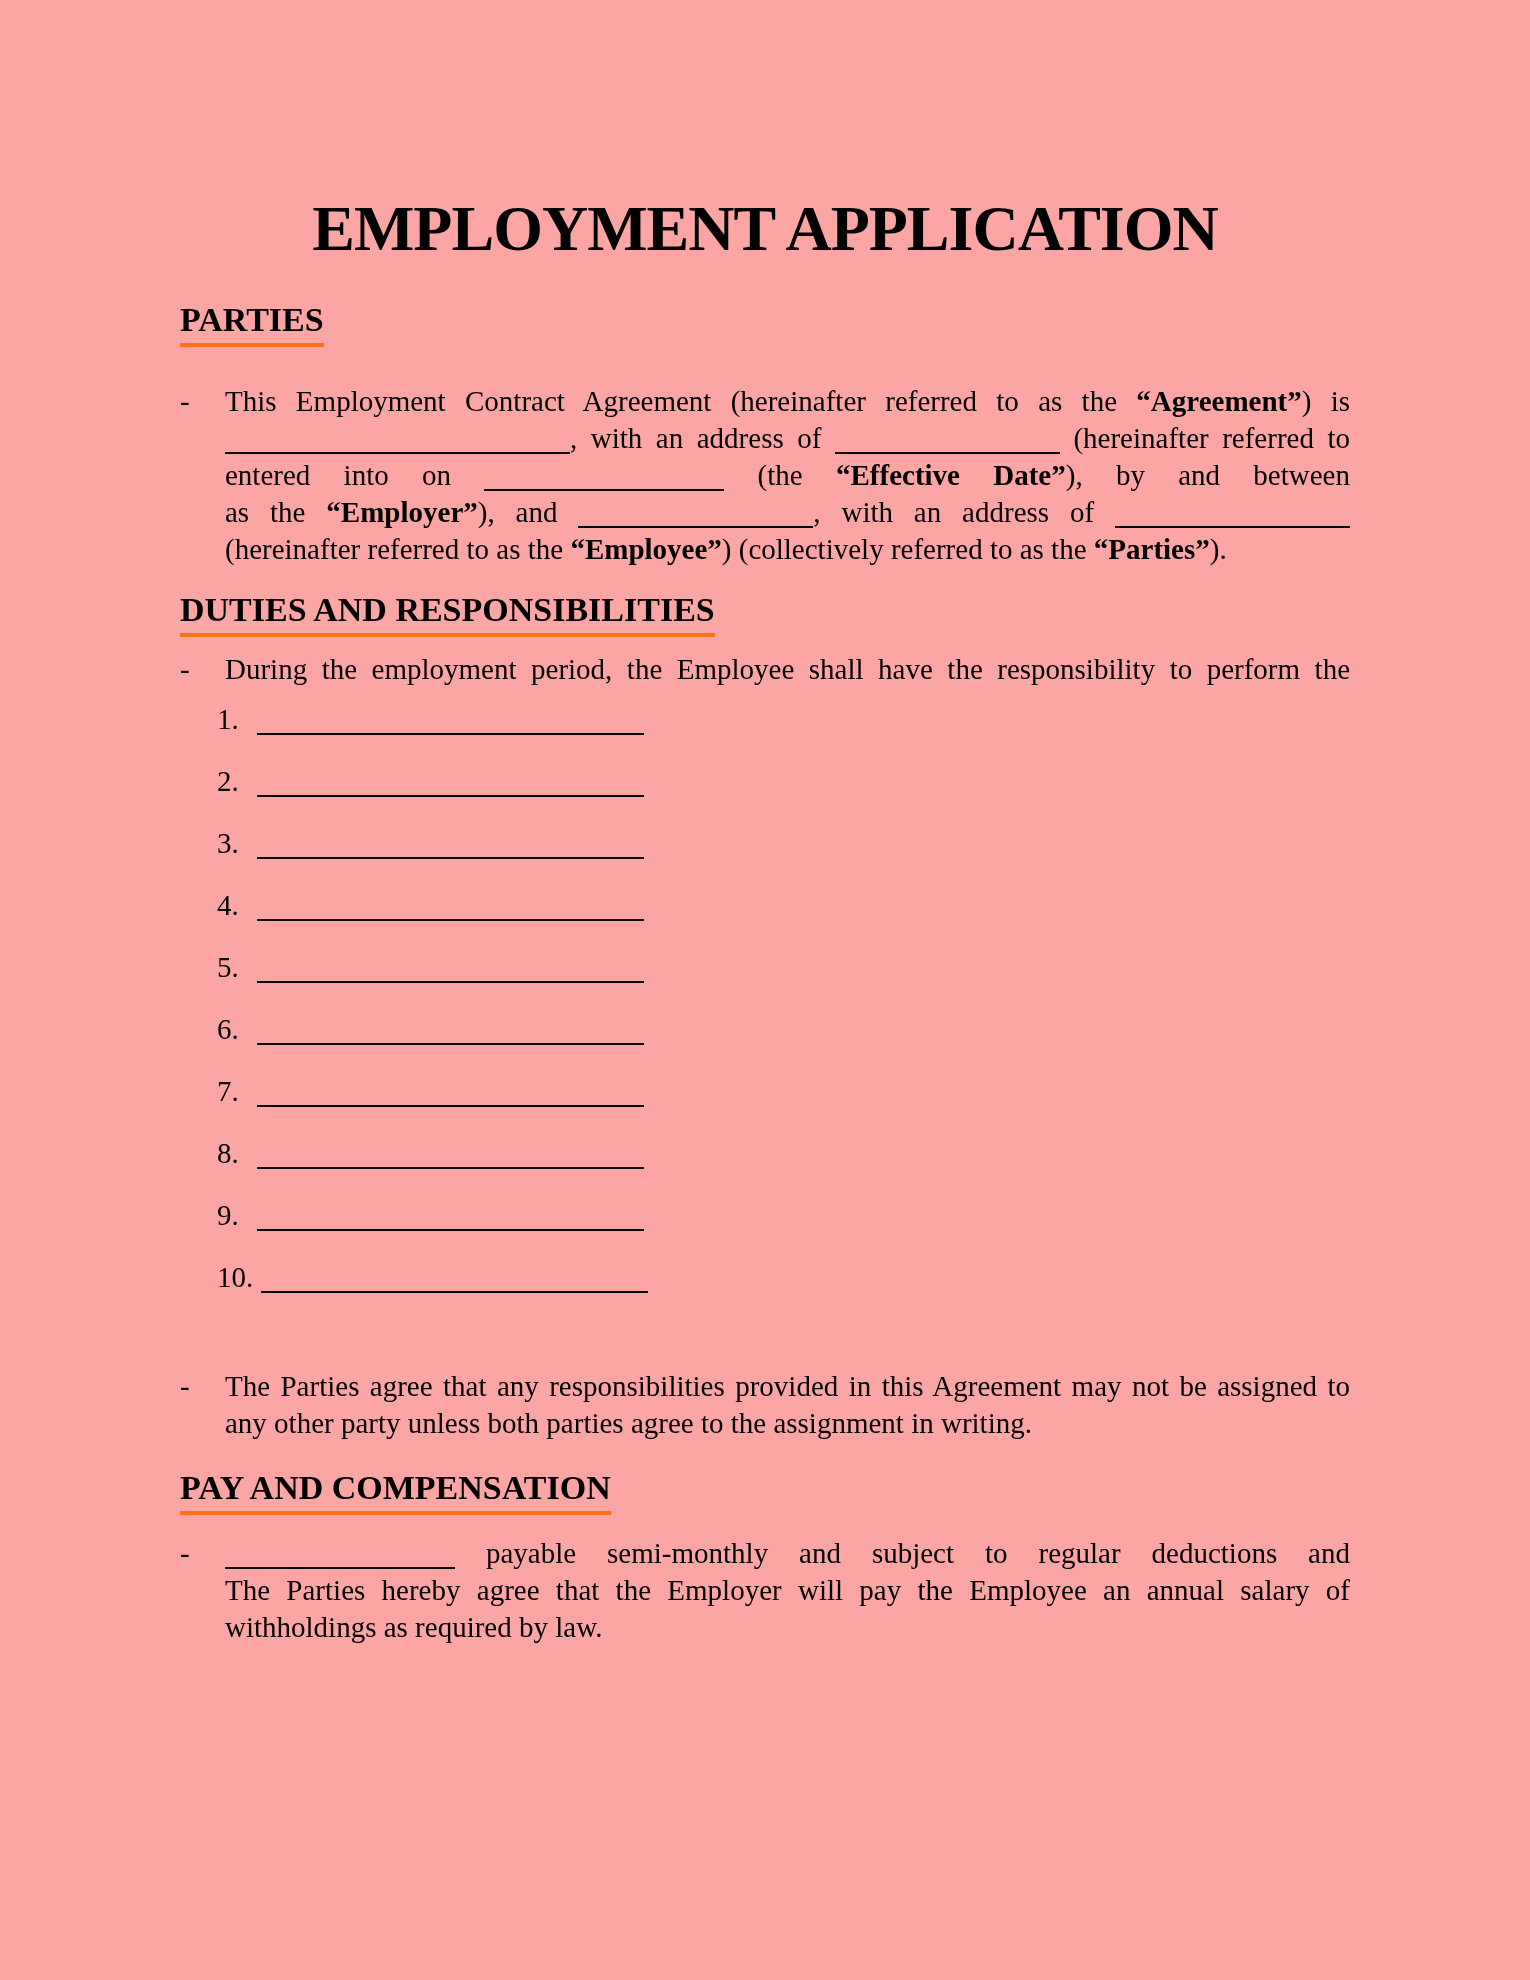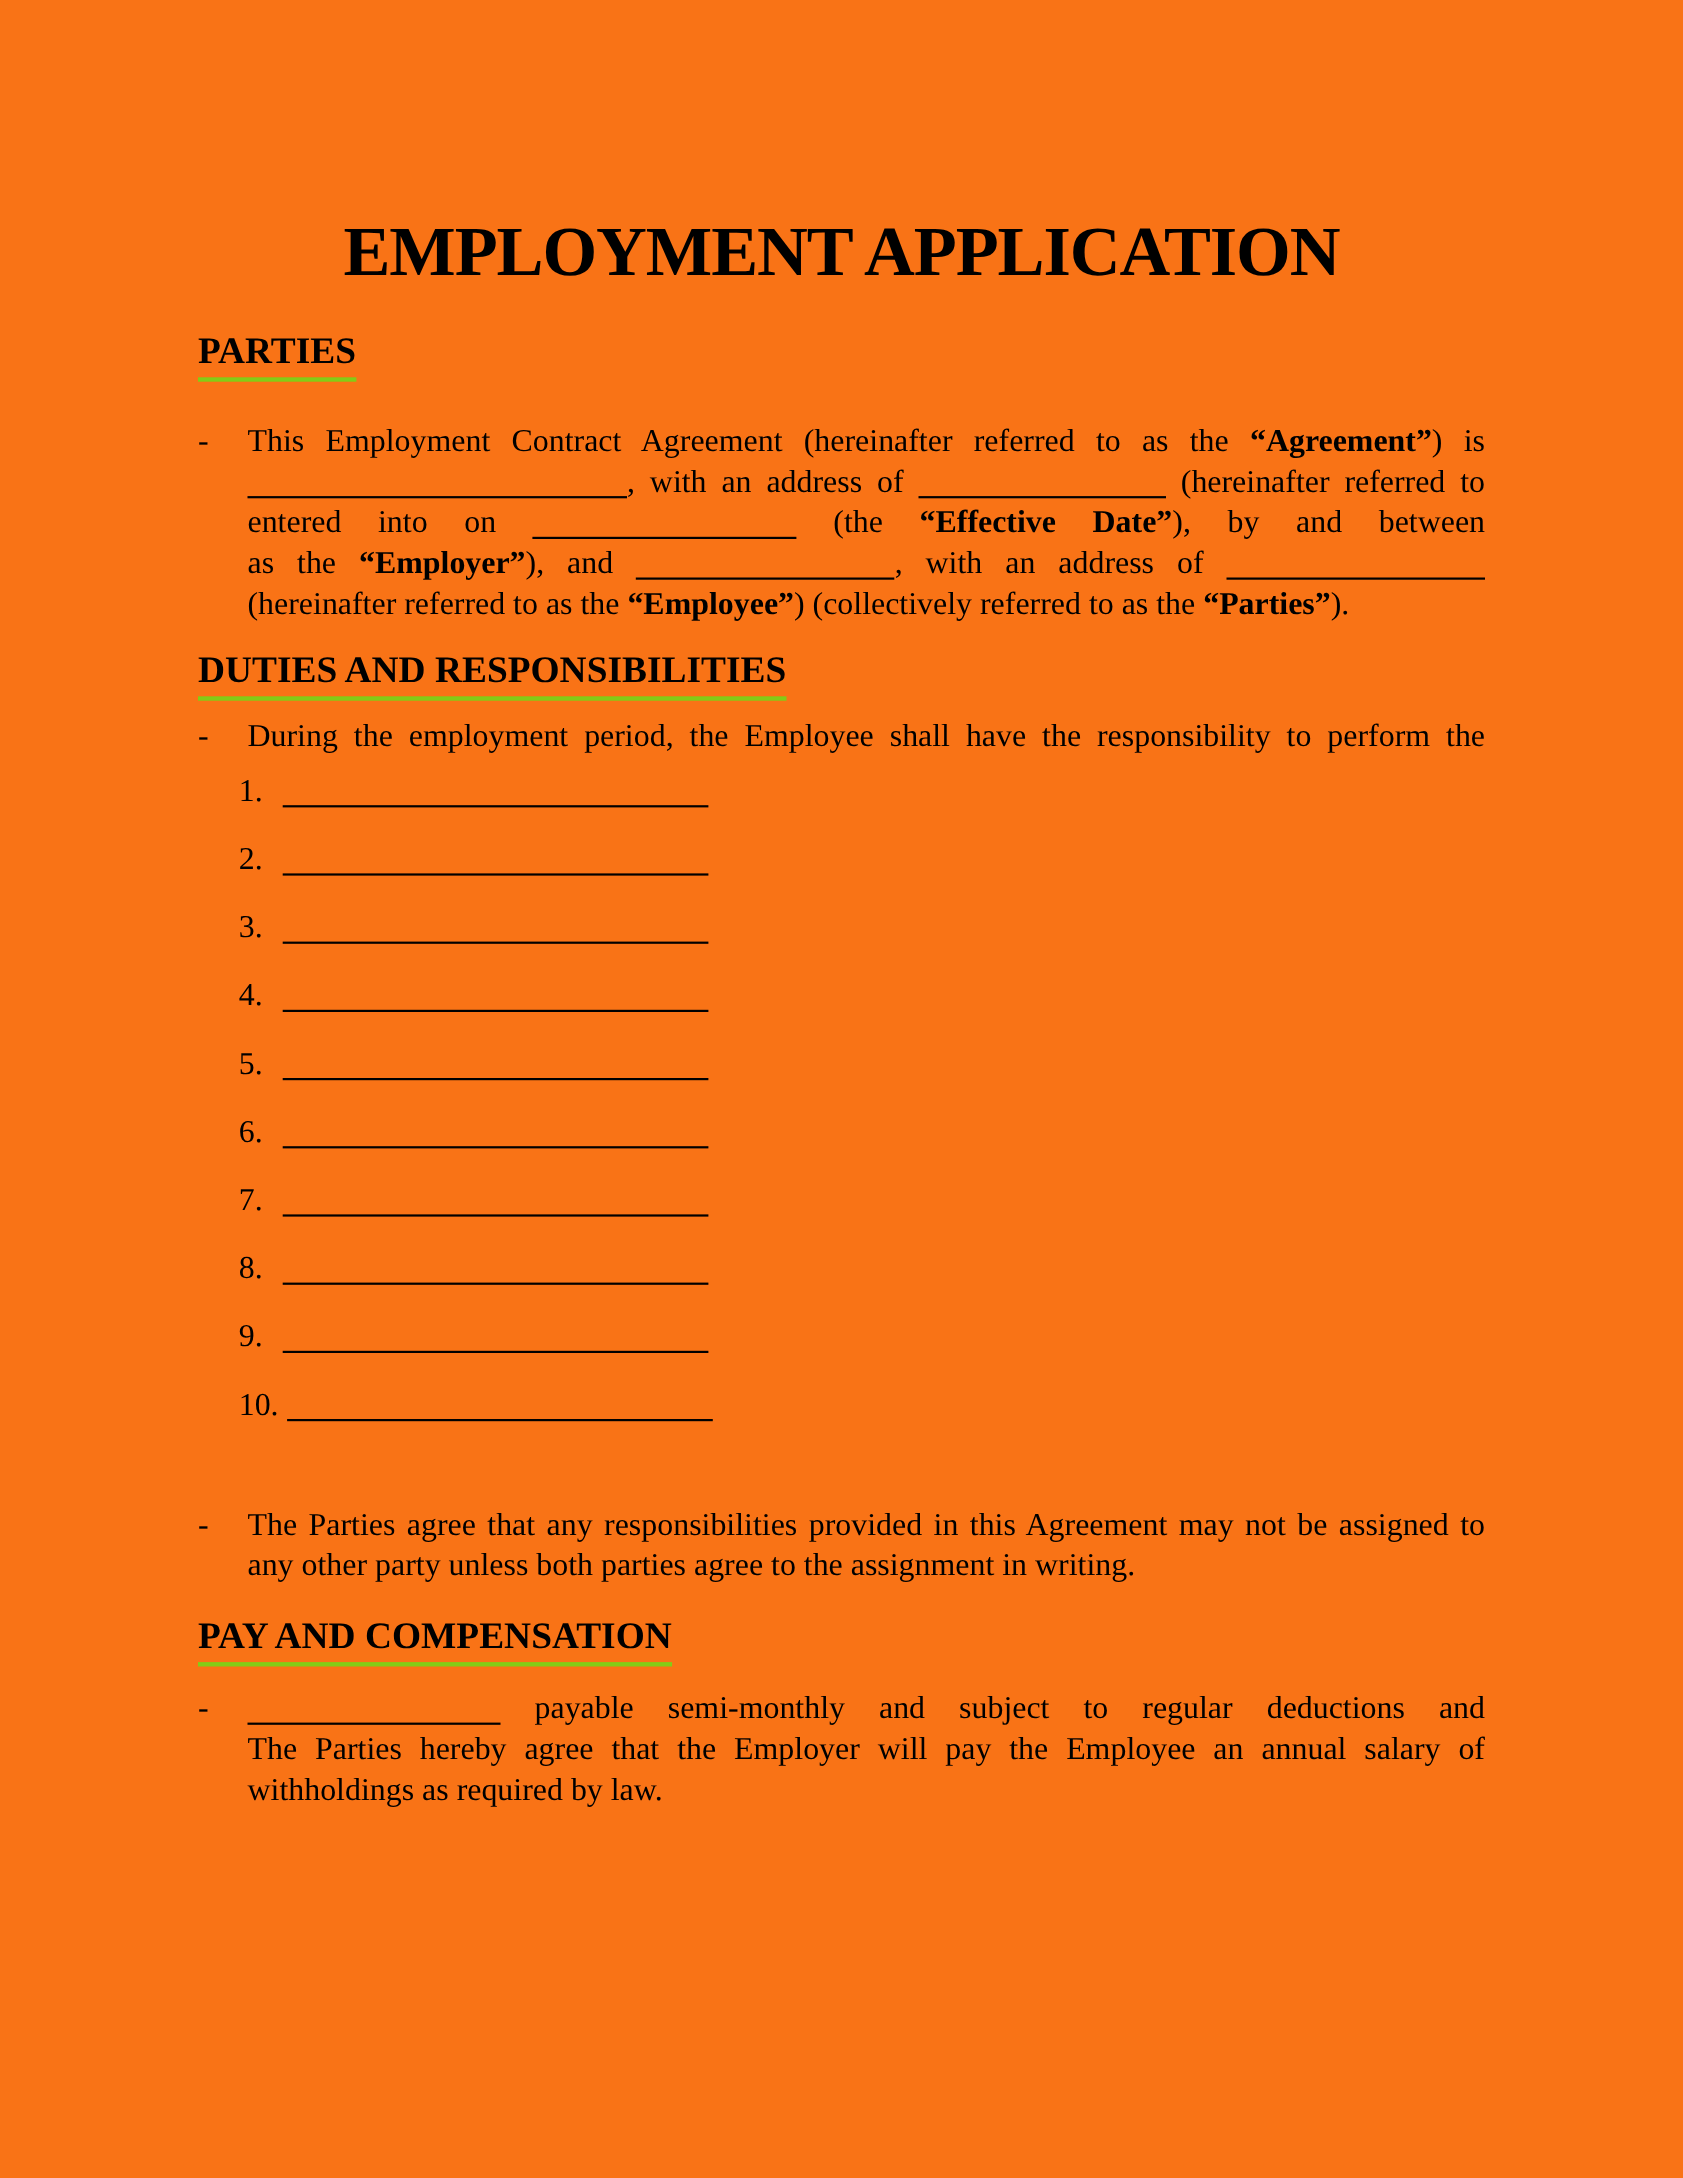--- a/index.html
+++ b/index.html
@@ -1,41 +1,41 @@
 <!DOCTYPE html>
 <html><head>
 <meta charset="utf-8">
 <style>
   * { margin: 0; padding: 0; box-sizing: border-box; }
   html, body { background: #ffffff; }
   .page {
     width: 1530px;
     height: 1980px;
-    background: #f97316;
+    background: #fca5a5;
     color: #000000;
     font-family: "Liberation Serif", "DejaVu Serif", serif;
     position: relative;
     overflow: hidden;
   }
   .content { padding: 0 180px; }
 
   .doc-title {
     margin-top: 196px;
     font-size: 64px;
     line-height: 66px;
     font-weight: bold;
     letter-spacing: -1px;
     text-align: center;
     white-space: nowrap;
   }
 
   .sec-heading { font-size: 34px; line-height: 40px; font-weight: bold; }
   .sec-heading .hd {
     display: inline-block;
-    border-bottom: 4px solid #84cc16;
+    border-bottom: 4px solid #f97316;
     padding-bottom: 3px;
   }
   .h-parties { margin-top: 38px; }
   .h-duties  { margin-top: 22px; }
   .h-pay     { margin-top: 26px; }
 
   .para {
     position: relative;
     padding-left: 45px;
     font-size: 29px;

